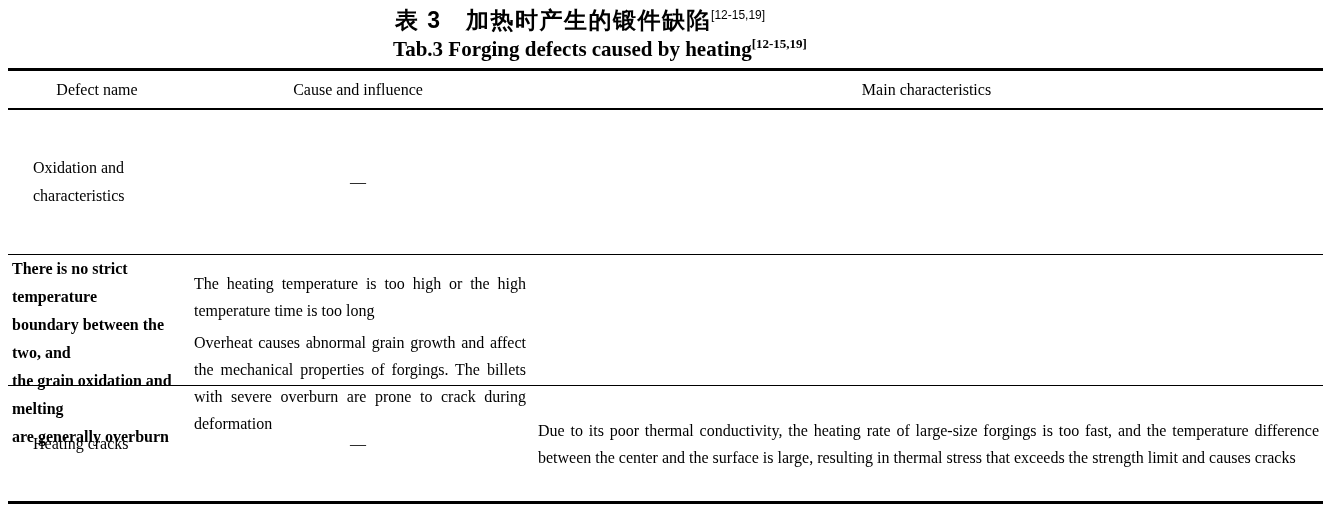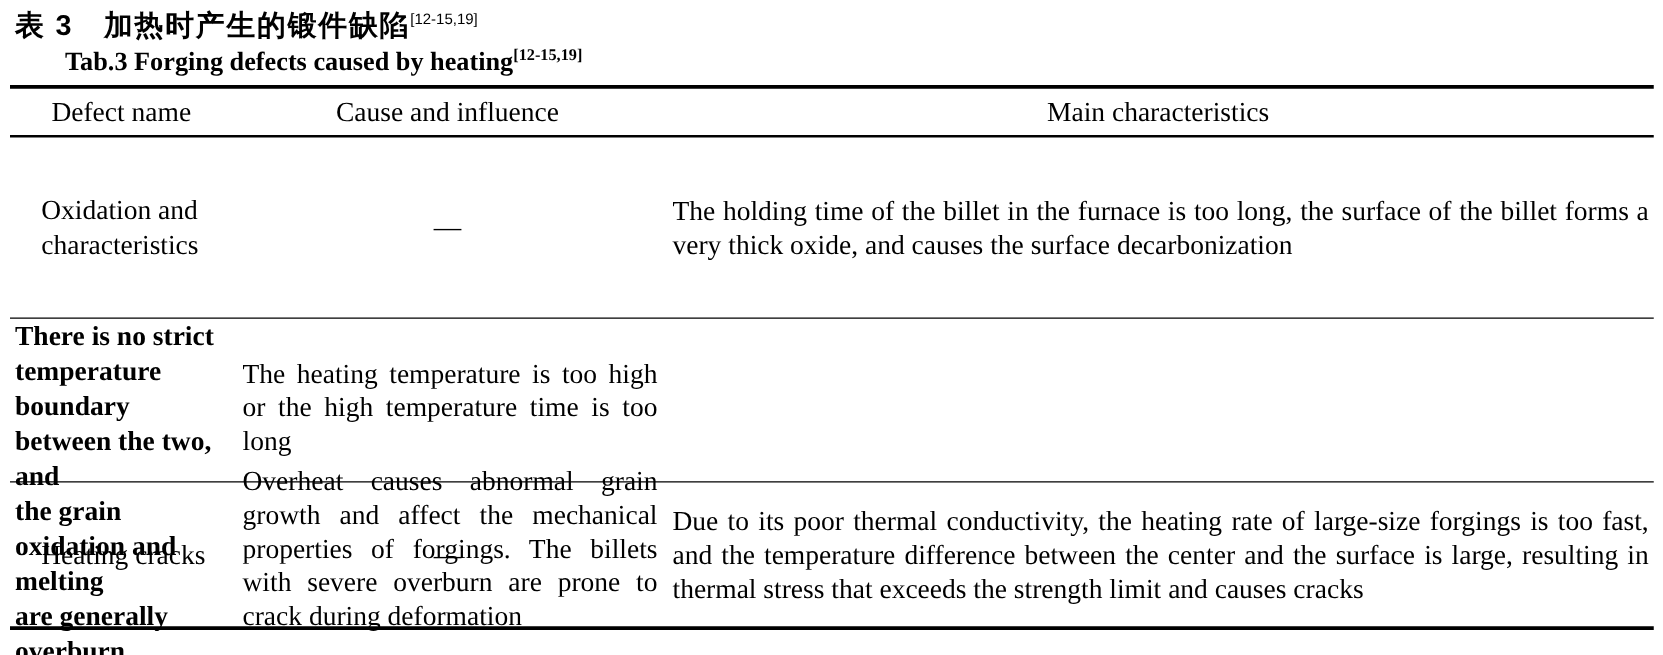--- a/index.html
+++ b/index.html
@@ -9,23 +9,23 @@
     height: 524px;
     background: #ffffff;
     color: #000000;
     font-family: "Liberation Serif", serif;
     overflow: hidden;
   }
   
   .titles {
     position: absolute;
     top: 5px;
-    left: 12px;
+    left: 0;
     width: 1160px;
-    text-align: left;
+    text-align: center;
   }
   .title-zh {
     font-family: "Liberation Sans", sans-serif;
     font-weight: bold;
     font-size: 23px;
     line-height: 31px;
     letter-spacing: 1.5px;
   }
   .title-zh sup {
     font-weight: normal;
@@ -45,21 +45,21 @@
     font-size: 13px;
     vertical-align: super;
     line-height: 0;
   }
   
   .ptable {
     position: absolute;
     left: 8px;
     top: 68px;
     width: 1315px;
-    font-size: 22px;
+    font-size: 16px;
   }
   .thead {
     display: grid;
     grid-template-columns: 178px 344px 1fr;
     align-items: center;
     height: 37px;
     border-top: 3px solid #000;
     border-bottom: 2px solid #000;
   }
   .thead > div { text-align: center; }
@@ -113,21 +113,20 @@
       <div>Defect name</div>
       <div>Cause and influence</div>
       <div>Main characteristics</div>
     </div>
 
     <div class="trow r1">
       <div class="cell-defect">Oxidation and
 characteristics</div>
       <div class="cell-char">—</div>
       <div class="cell-cause">
-        <p>The holding time of the billet in the furnace is too long, the surface of the billet forms a very thick oxide, and causes the surface decarbonization</p>
       </div>
     </div>
 
     <div class="trow r2">
       <div class="cell-char blocktext">There is no strict temperature
 boundary between the two, and
 the grain oxidation and melting
 are generally overburn</div>
       <div class="cell-cause">
         <p>The heating temperature is too high or the high temperature time is too long</p>

